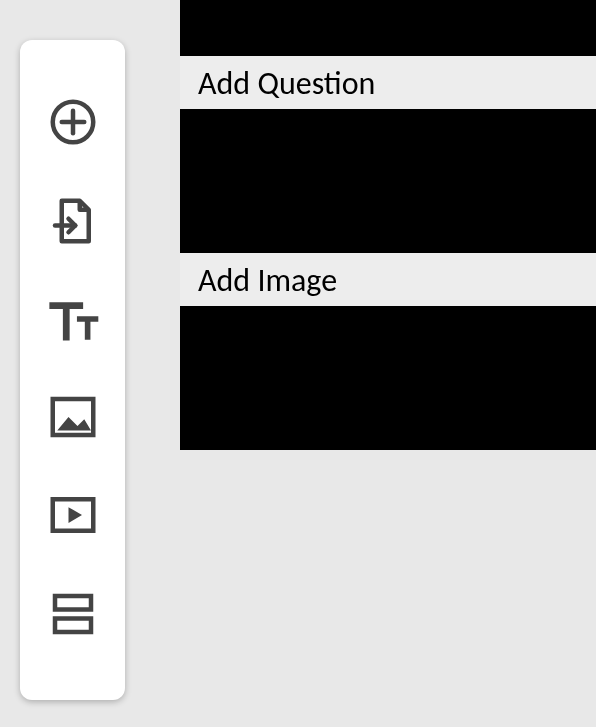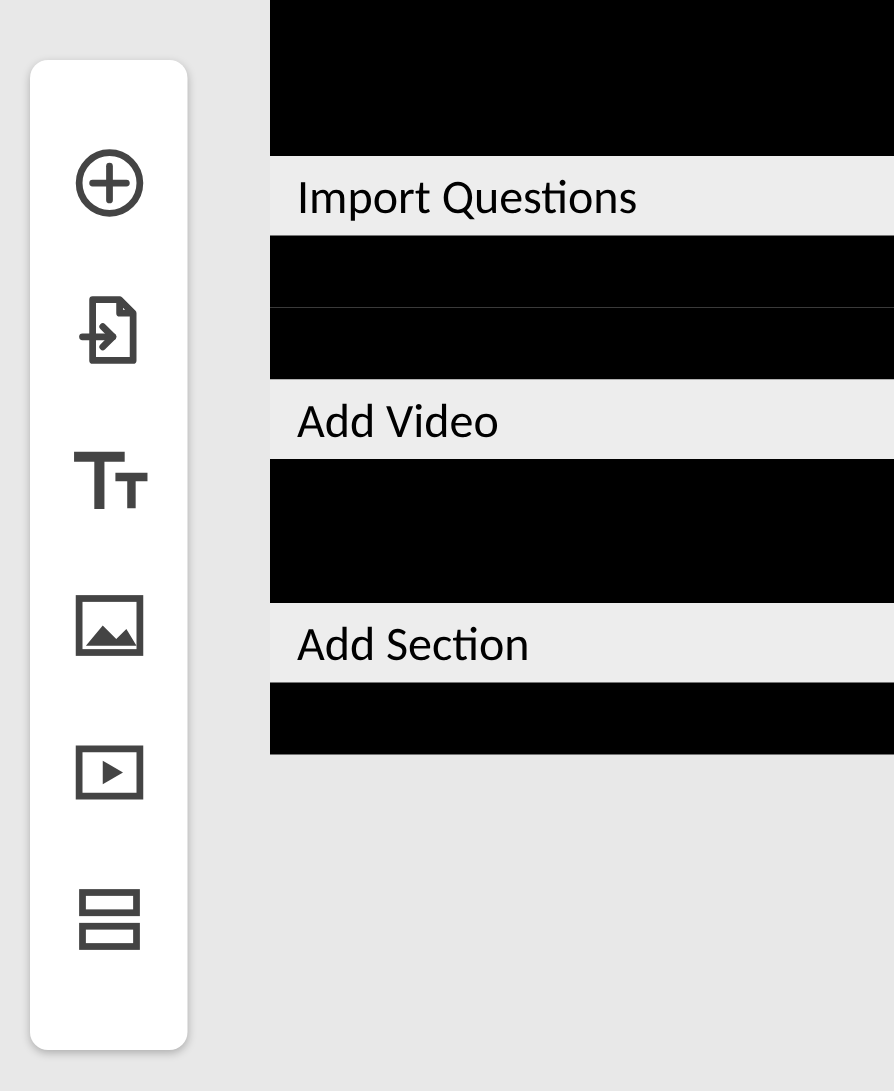--- a/index.html
+++ b/index.html
@@ -120,28 +120,25 @@
         <rect x="8" y="8" width="32" height="12" stroke="#444" stroke-width="4"></rect>
         <rect x="8" y="28" width="32" height="12" stroke="#444" stroke-width="4"></rect>
       </svg>
     </span>
   </div>
 
 </div>
 
 <div class="labels">
   <div class="black-bar first"></div>
-  <div class="black-bar"></div>
   <div class="label-row">
-      <span>Import Questions</span>
+      <span>Add Question</span>
     </div>
   <div class="black-bar"></div>
   <div class="black-bar"></div>
+  <div class="black-bar"></div>
   <div class="label-row">
-      <span>Add Video</span>
+      <span>Add Image</span>
     </div>
   <div class="black-bar"></div>
   <div class="black-bar"></div>
-  <div class="label-row">
-      <span>Add Section</span>
-    </div>
   <div class="black-bar"></div>
 </div>
 
 </body></html>

